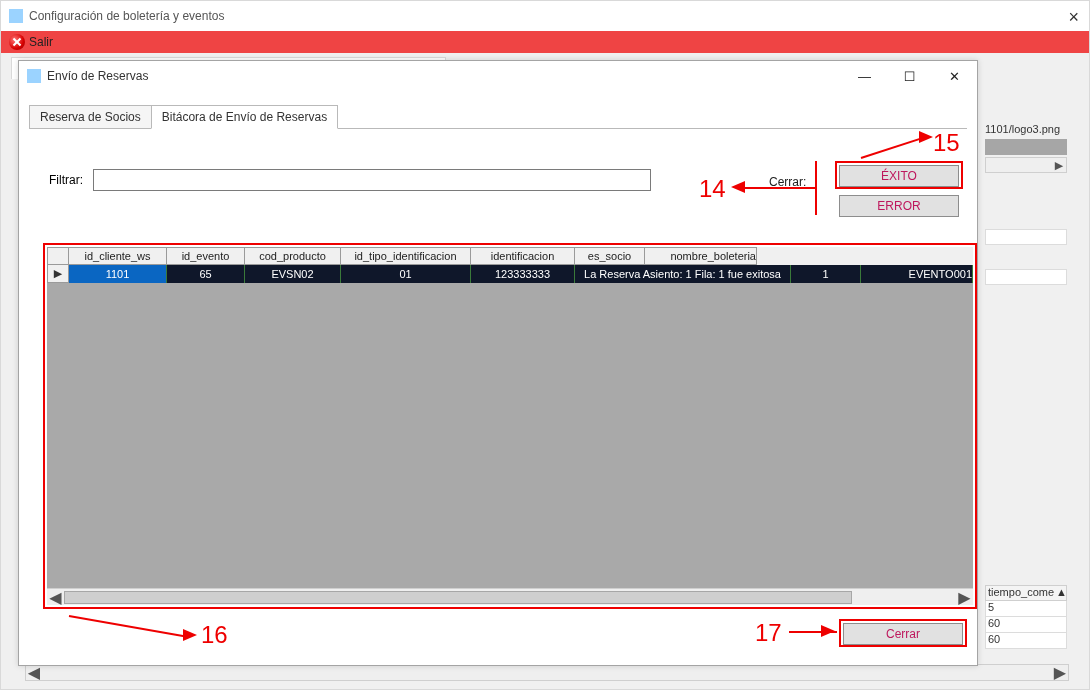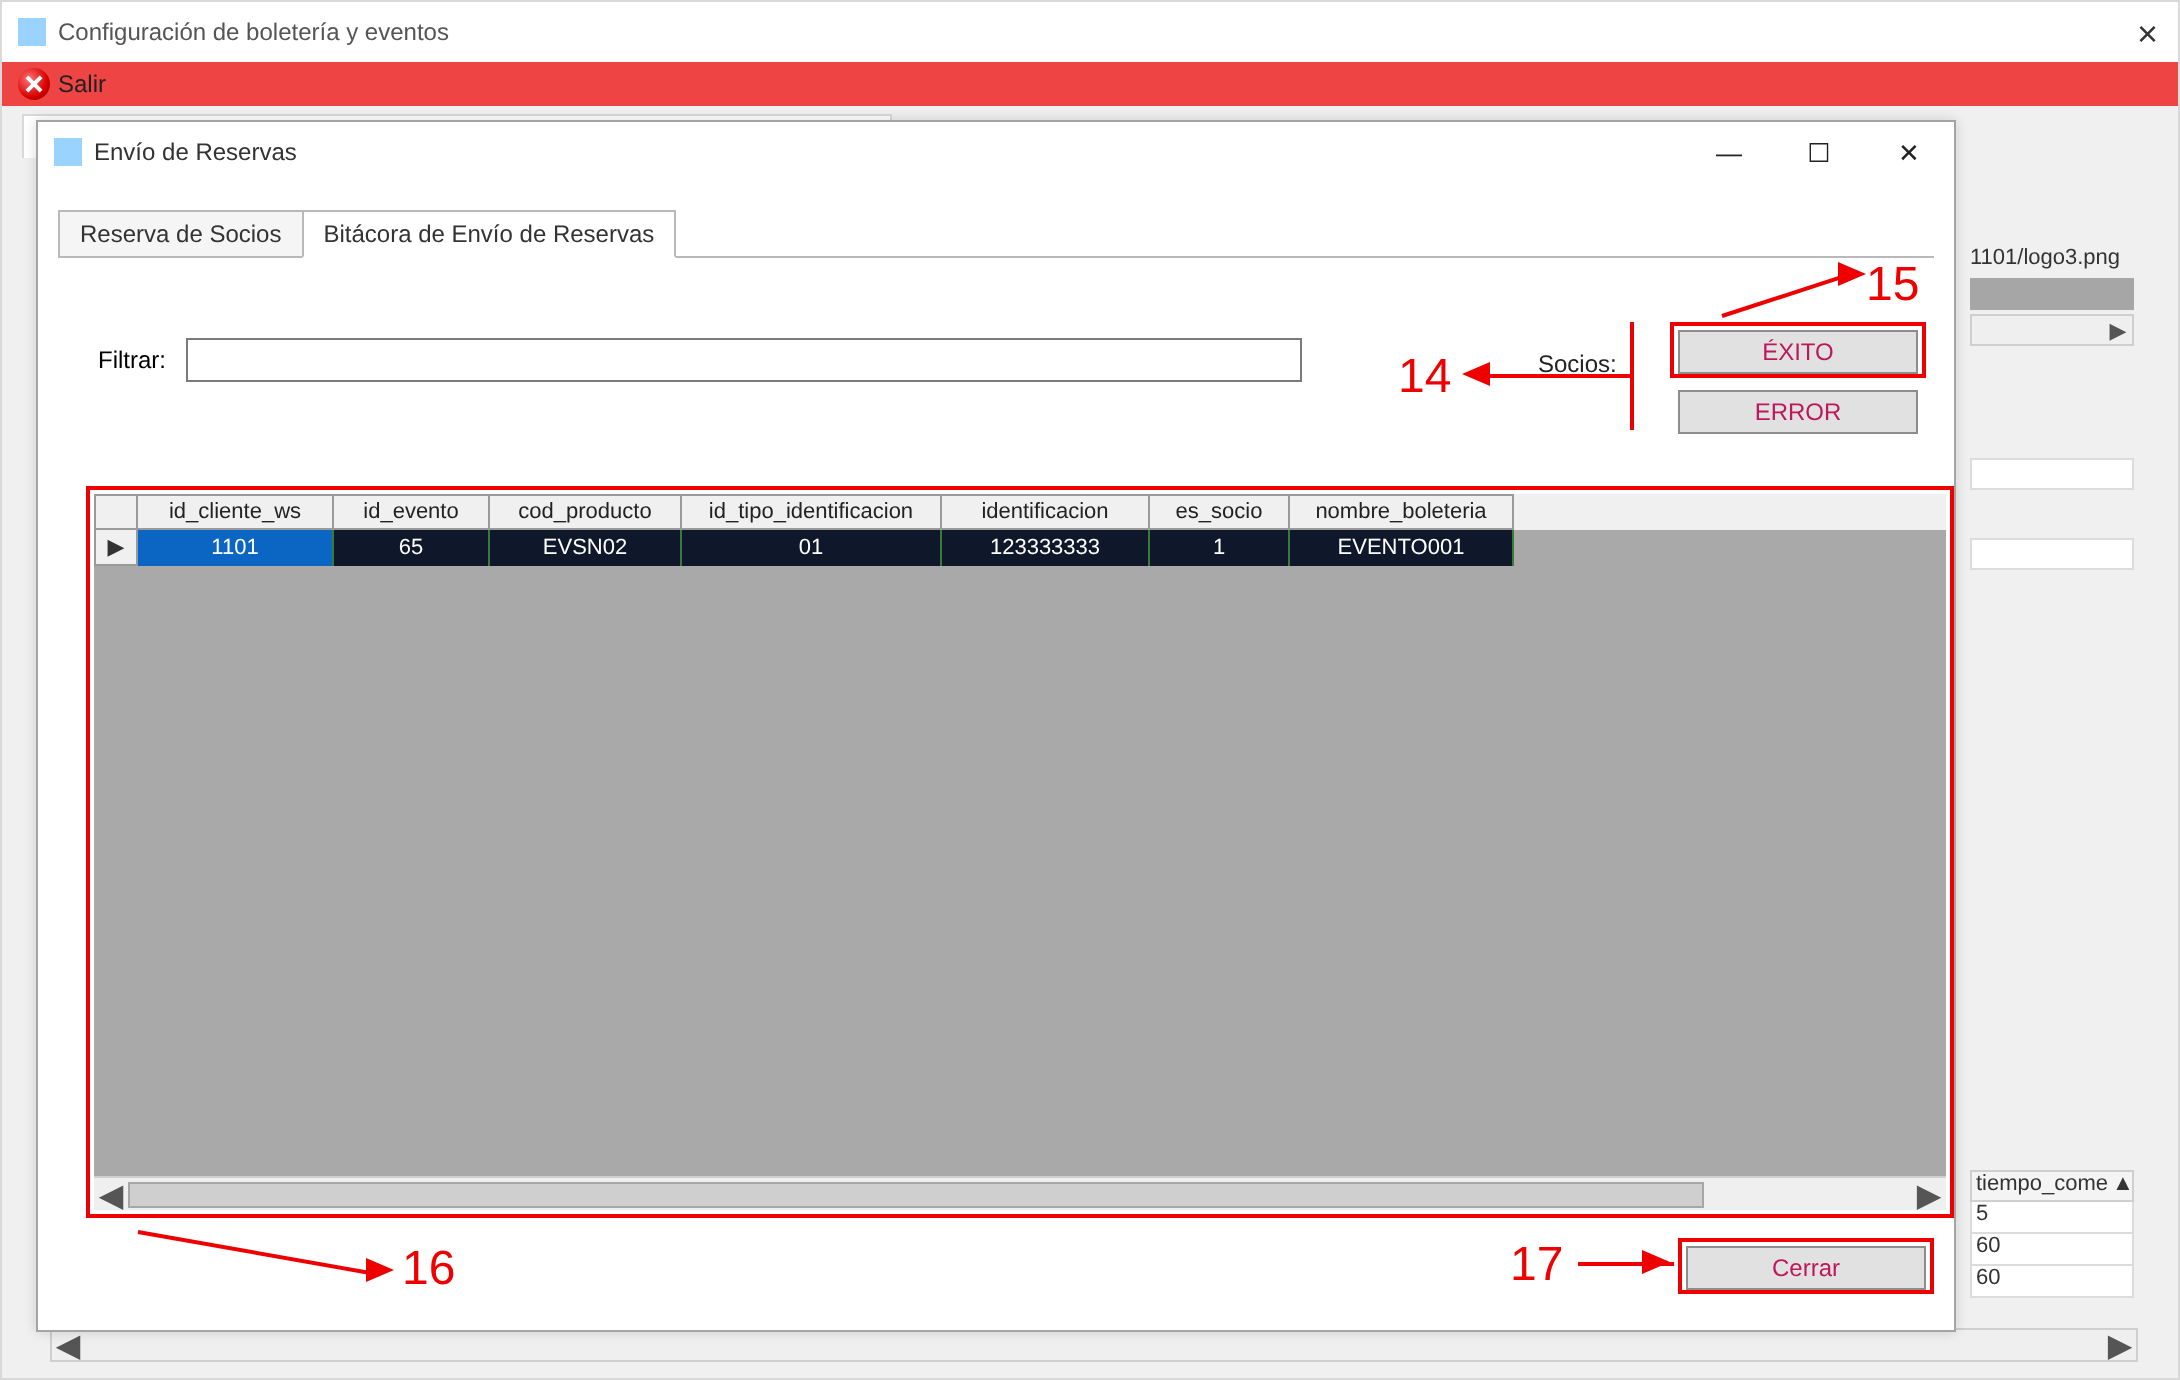--- a/index.html
+++ b/index.html
@@ -132,21 +132,21 @@
   .cell.sel { background:#0a66c2; }
   .cell.ok  { background:#0f172a; }
 
   .col.c1,.cell.c1{ width:98px; }
   .col.c2,.cell.c2{ width:78px; }
   .col.c3,.cell.c3{ width:96px; }
   .col.c4,.cell.c4{ width:130px; }
   .col.c5,.cell.c5{ width:104px; }
   .col.c6,.cell.c6{ width:216px; }
   .col.c7,.cell.c7{ width:70px; }
-  .col.c8,.cell.c8{ width:112px; }
+  .col.c8,.cell.c8{ width:112px;text-align:right; }
 
   .grid-hscroll {
     position:absolute; left:0; right:0; bottom:0; height:17px;
     background:#efefef; border-top:1px solid #cfcfcf;
   }
   .grid-hscroll .ar { position:absolute; top:0; width:17px; height:17px; display:flex; align-items:center; justify-content:center; color:#555; }
   .grid-hscroll .ar.l { left:0; }
   .grid-hscroll .ar.r { right:0; }
   .grid-hscroll .thumb {
     position:absolute; left:17px; top:2px; height:13px; width:788px; background:#cfcfcf; border:1px solid #a7a7a7;
@@ -213,21 +213,21 @@
     <div class="tab">Reserva de Socios</div>
     <div class="tab active">Bitácora de Envío de Reservas</div>
   </div>
   <div class="tab-line"></div>
 
   <div class="filter-row">
     <label>Filtrar:</label>
     <input class="filter-input" value="" style="">
   </div>
 
-  <span class="estado-label">Socios:</span>
+  <span class="estado-label">Cerrar:</span>
 
   <div class="btn btn-exito">ÉXITO</div>
   <div class="btn btn-error">ERROR</div>
 
   <div class="grid">
     <div class="grid-header">
       <div class="rowsel"></div>
       <div class="col c1">id_cliente_ws</div>
       <div class="col c2">id_evento</div>
       <div class="col c3">cod_producto</div>
@@ -236,20 +236,21 @@
       <div class="col c7">es_socio</div>
       <div class="col c8">nombre_boleteria</div>
     </div>
     <div class="grid-row">
       <div class="rowsel">▶</div>
       <div class="cell c1 sel">1101</div>
       <div class="cell c2 ok">65</div>
       <div class="cell c3 ok">EVSN02</div>
       <div class="cell c4 ok">01</div>
       <div class="cell c5 ok">123333333</div>
+      <div class="cell c6 ok">La Reserva Asiento: 1 Fila: 1 fue exitosa</div>
       <div class="cell c7 ok">1</div>
       <div class="cell c8 ok">EVENTO001</div>
     </div>
 
     <div class="grid-hscroll">
       <div class="ar l">◀</div>
       <div class="thumb"></div>
       <div class="ar r">▶</div>
     </div>
   </div>

